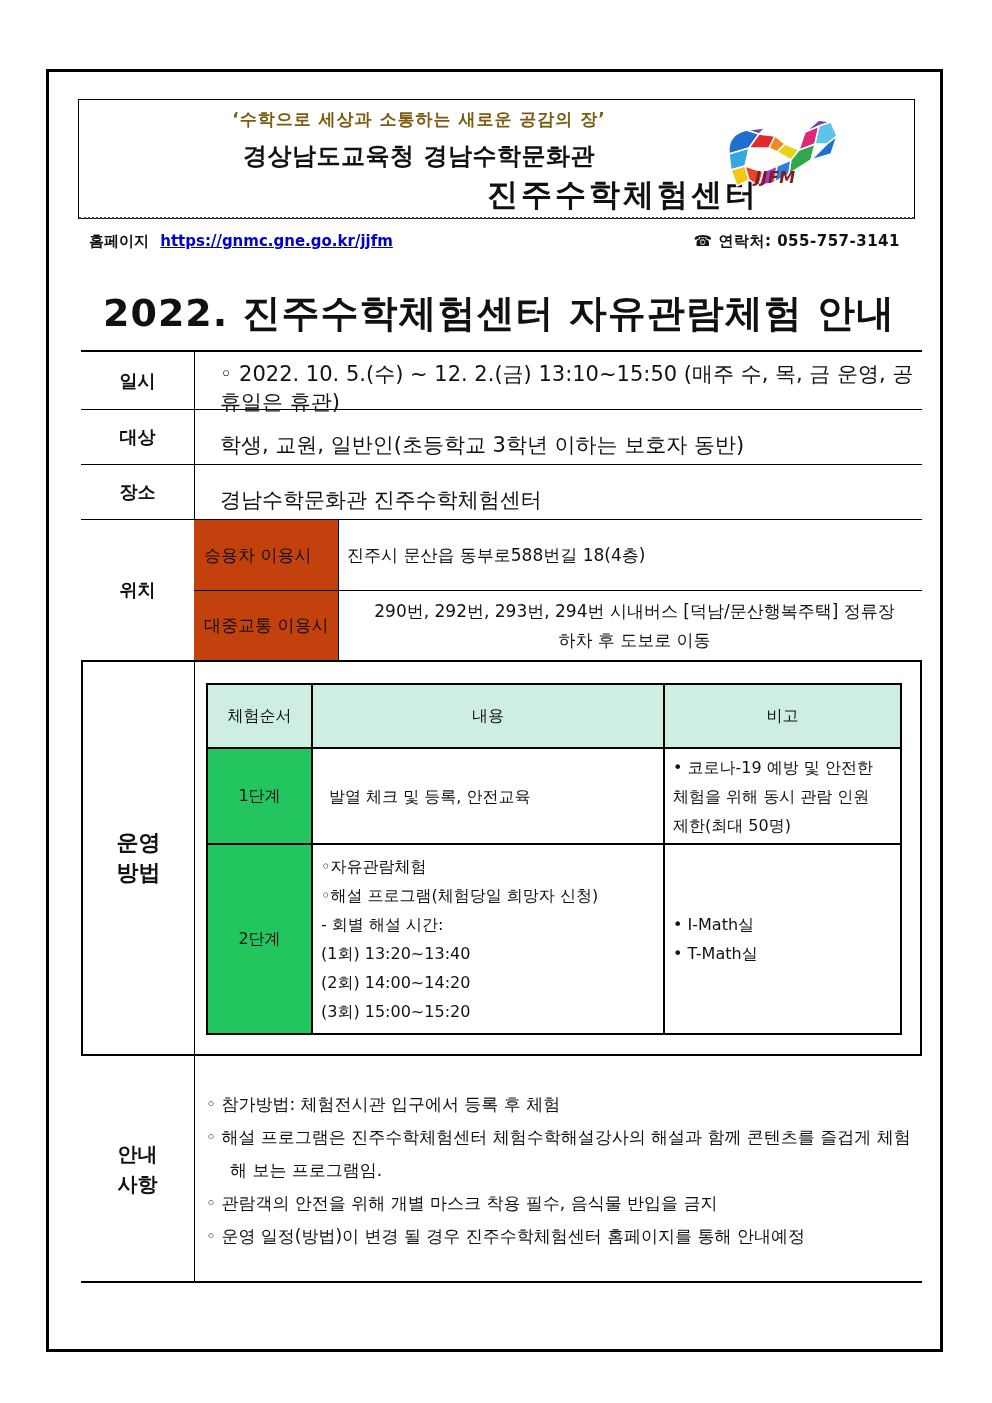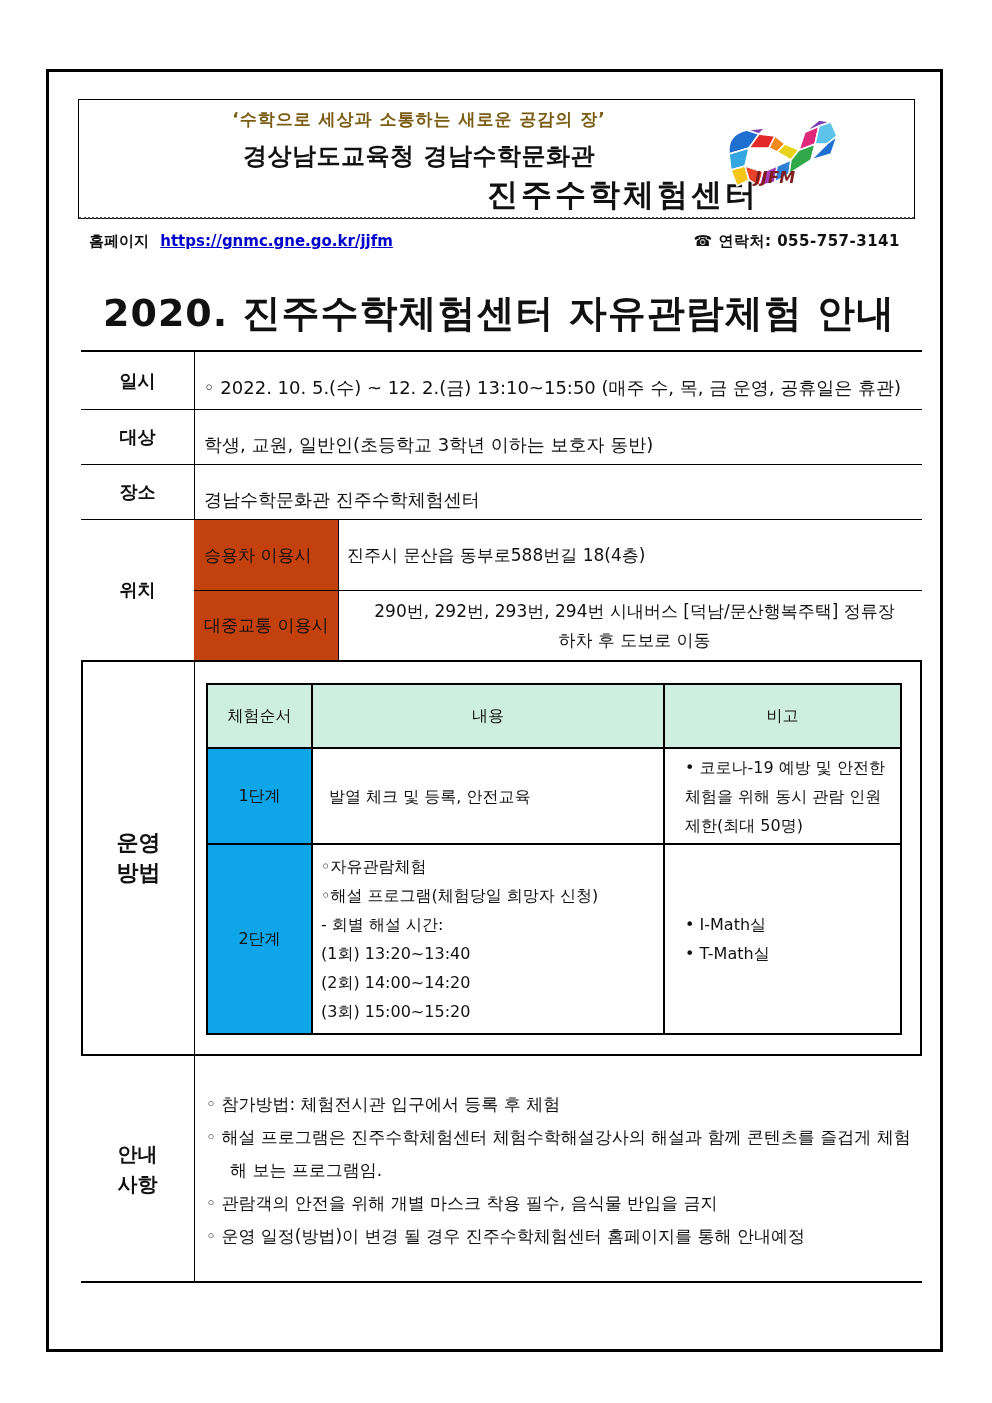--- a/index.html
+++ b/index.html
@@ -27,42 +27,42 @@
   .doc-title { position:absolute; left:78px; width:842px; top:288px; text-align:center;
                font-size:38px; font-weight:bold; letter-spacing:1px; }
 
   
   .info { position:absolute; left:81px; top:350px; width:841px; }
   .row { position:absolute; left:0; width:841px; border-bottom:1px solid #000; box-sizing:border-box; }
   .row .lbl { position:absolute; left:0; top:0; bottom:0; width:113px; border-right:1px solid #000;
               display:flex; align-items:center; justify-content:center; text-align:center;
               font-size:18px; font-weight:bold; line-height:30px; }
   .row .val { position:absolute; left:113px; right:0; top:0; bottom:0; display:flex; align-items:center;
-              padding-left:10px; font-size:18px;margin-top:15px; }
+              padding-left:26px; font-size:21px;margin-top:15px; }
   .topline { position:absolute; left:0; width:841px; top:0; border-top:2px solid #000; }
 
   .sub { position:absolute; left:113px; right:0; border-bottom:1px solid #000; box-sizing:border-box; }
   .sub .slbl { position:absolute; left:0; top:0; bottom:0; width:145px; background:#c2410c;
                border-right:1px solid #000; display:flex; align-items:center; padding-left:10px;
                box-sizing:border-box; font-size:17px; }
   .sub .sval { position:absolute; left:145px; right:0; top:0; bottom:0; display:flex; align-items:center;
                padding-left:8px; font-size:17px; line-height:29px; }
 
   .ops-box { position:absolute; left:0; top:310px; width:841px; height:396px;
              border:2px solid #000; box-sizing:border-box; }
   .ops-box .lbl { position:absolute; left:0; top:0; bottom:0; width:111px; border-right:1px solid #000;
                   display:flex; align-items:center; justify-content:center; text-align:center;
                   font-size:22px; font-weight:bold; line-height:30px; }
 
   .inner { position:absolute; left:123px; top:21px; width:696px; border-collapse:collapse; }
   .inner td, .inner th { border:2px solid #000; font-size:16px; font-weight:normal; }
   .inner .h { background:#cdeee1; text-align:center; height:60px; }
-  .inner .step { background:#0ea5e9; text-align:center; width:101px; }
+  .inner .step { background:#22c55e; text-align:center; width:101px; }
   .inner .content { width:333px; padding-left:12px; line-height:29px; }
-  .inner .note { padding-left:20px; line-height:29px;margin-top:20px; }
+  .inner .note { padding-left:8px; line-height:29px;margin-top:20px; }
 
   .notes-row { position:absolute; left:0; top:706px; width:841px; height:227px;
                border-bottom:2px solid #000; box-sizing:border-box; }
   .notes-row .lbl { position:absolute; left:0; top:0; bottom:0; width:113px; border-right:1px solid #000;
                     display:flex; align-items:center; justify-content:center; text-align:center;
                     font-size:20px; font-weight:bold; line-height:30px; }
   .notes-list { position:absolute; left:125px; right:6px; top:32px; font-size:17px; line-height:33px; }
   .notes-list div { padding-left:24px; text-indent:-24px; }
 </style>
 </head>
@@ -102,21 +102,21 @@
     <span>홈페이지</span>
     <a>https://gnmc.gne.go.kr/jjfm</a>
   </div>
   <div class="contact">
     <span>☎</span>
     <span>연락처:</span>
     <span>055-757-3141</span>
   </div>
 </div>
 
-<div class="doc-title">2020. 진주수학체험센터 자유관람체험 안내</div>
+<div class="doc-title">2022. 진주수학체험센터 자유관람체험 안내</div>
 
 <div class="info">
   <div class="topline"></div>
 
   <div class="row" style="top:2px;height:58px;">
     <div class="lbl">일시</div>
     <div class="val">◦  2022. 10. 5.(수) ~ 12. 2.(금) 13:10~15:50 (매주 수, 목, 금 운영, 공휴일은 휴관)</div>
   </div>
 
   <div class="row" style="top:60px;height:55px;">

